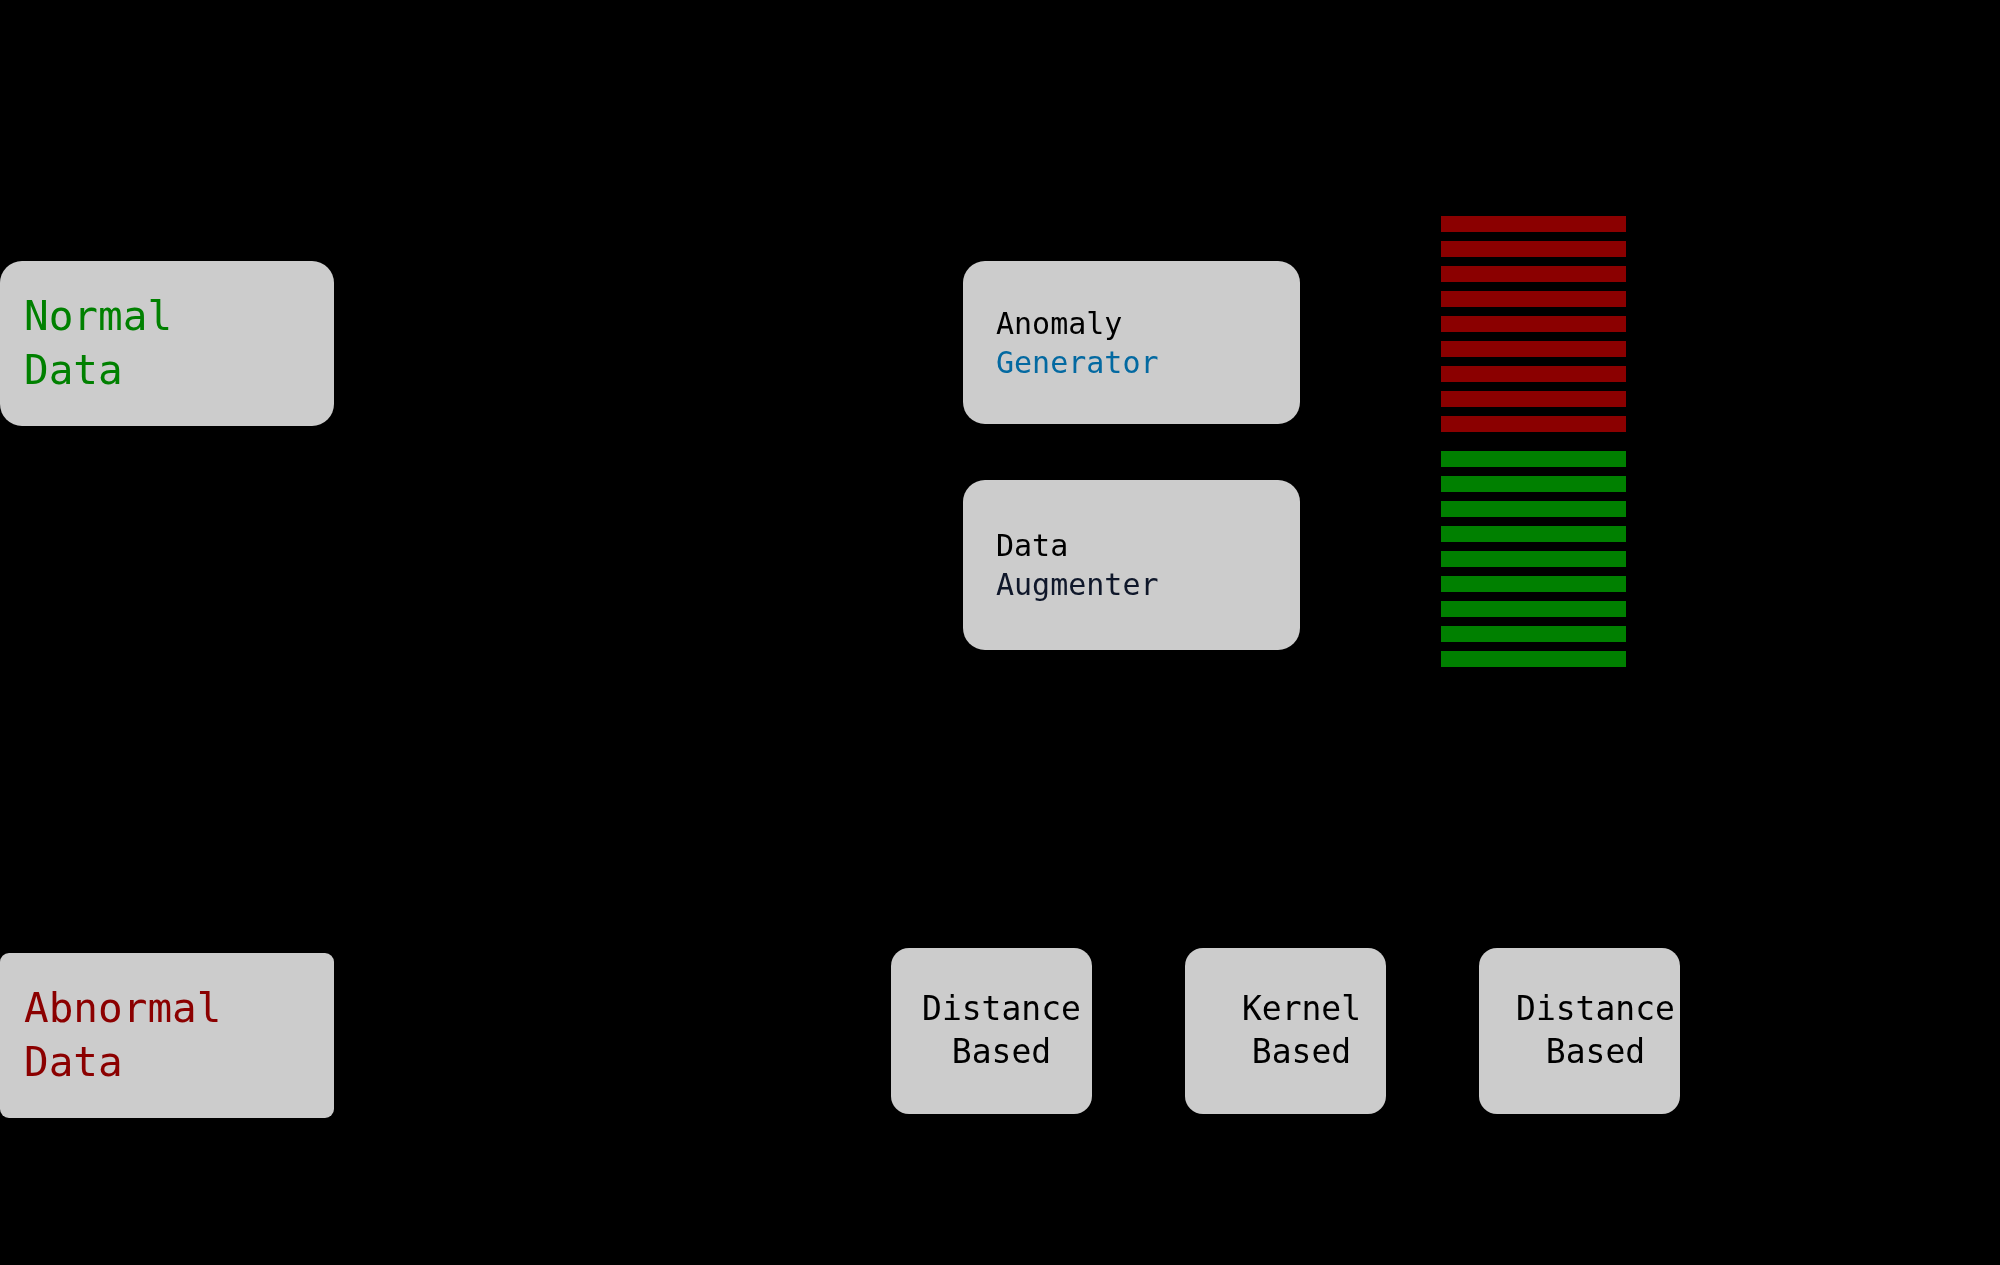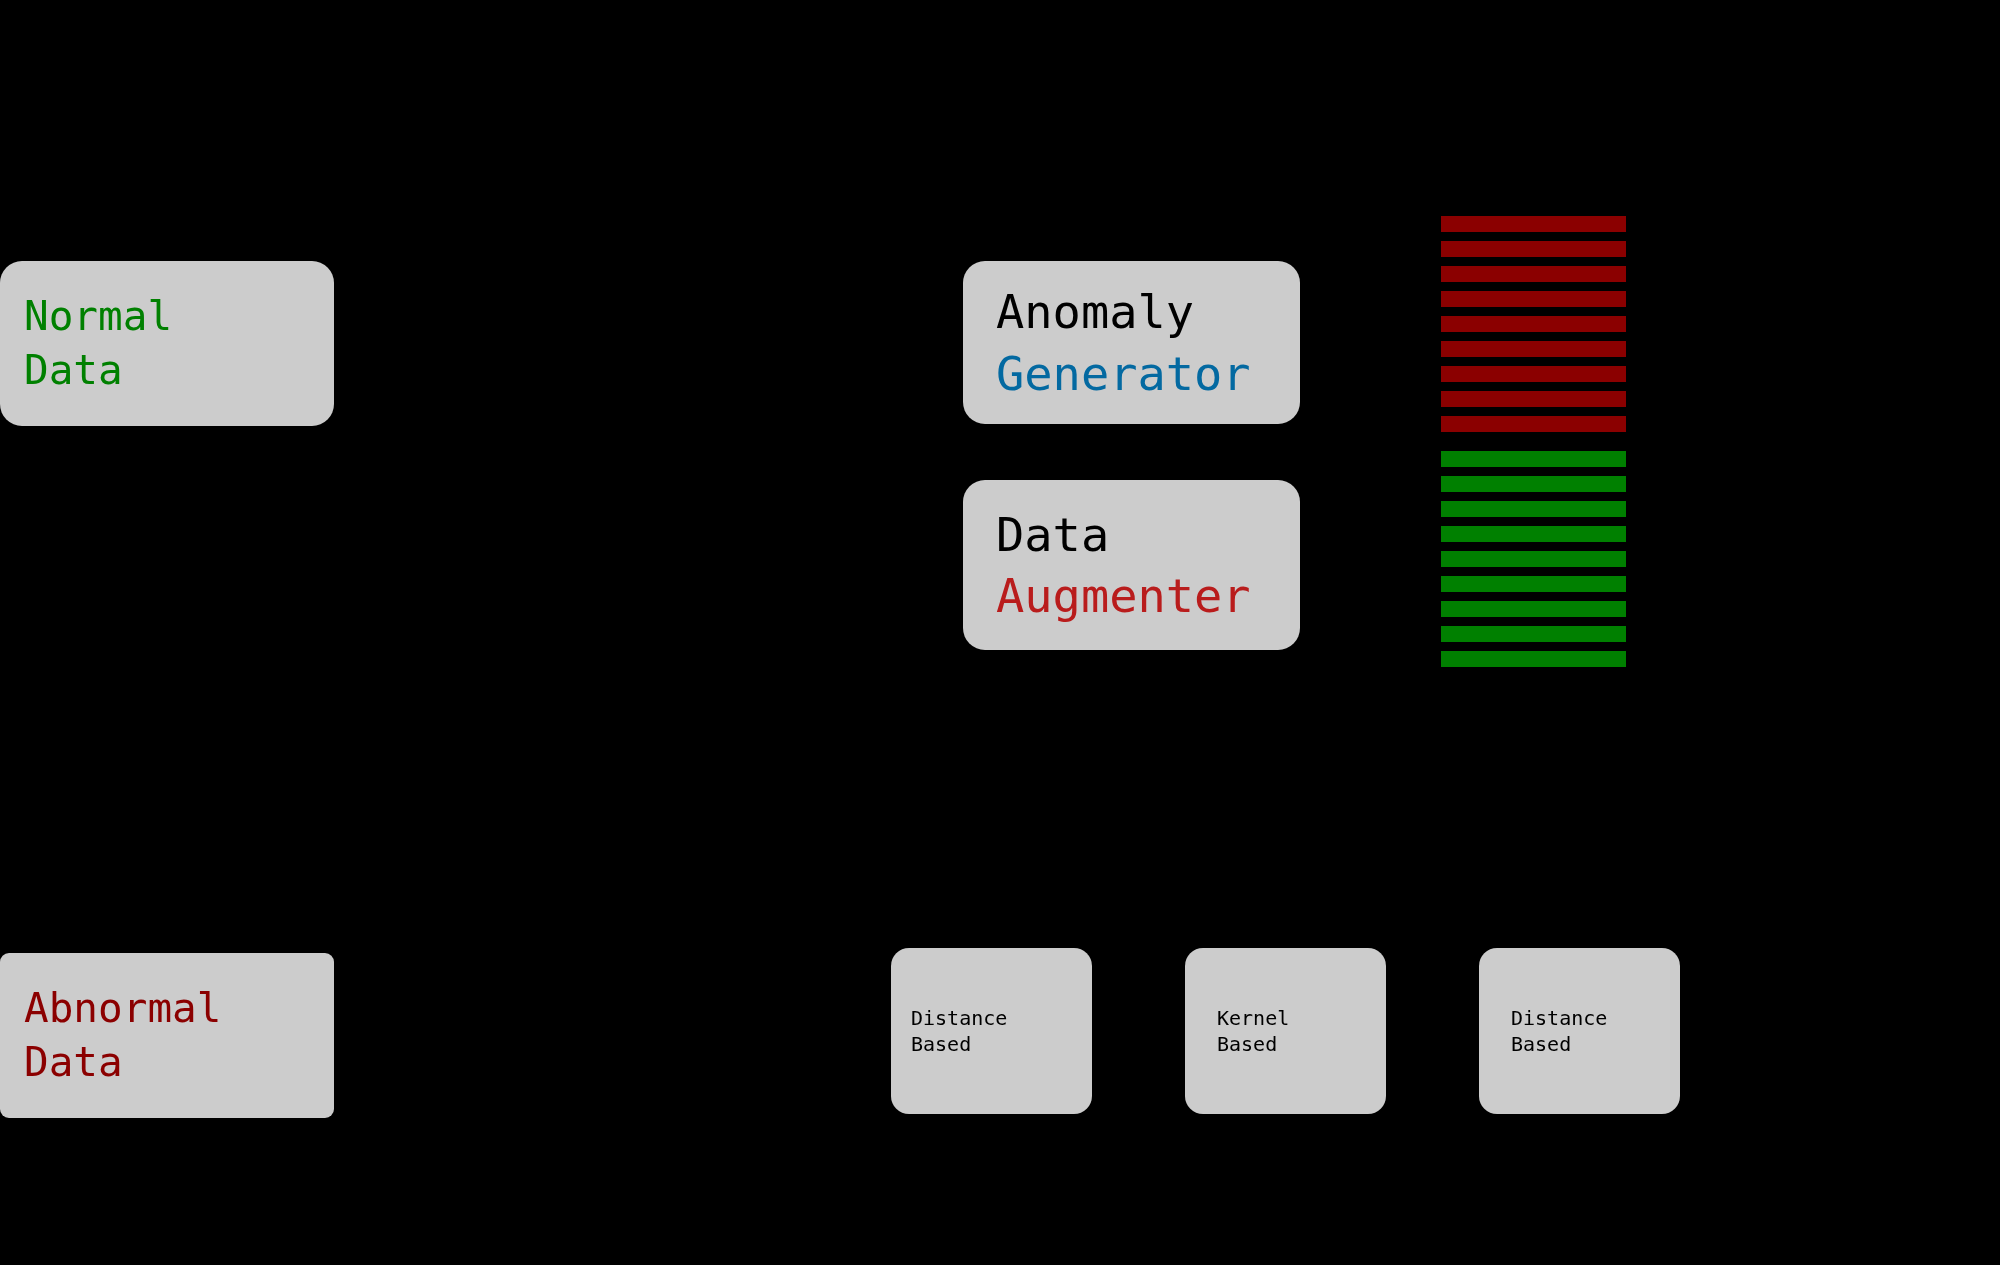--- a/index.html
+++ b/index.html
@@ -61,34 +61,34 @@
     padding-left: 33px;
   }
   #node-data-augmenter {
     left: 963px;
     top: 480px;
     width: 337px;
     height: 170px;
     padding-left: 33px;
   }
   #node-anomaly-generator .line,
-  #node-data-augmenter .line { font-size: 47px; }
+  #node-data-augmenter .line { font-size: 30px; }
 
   
   .method-node {
     top: 948px;
     width: 201px;
     height: 166px;
     padding-left: 20px;
     border-radius: 18px;
   }
   #node-distance-based { left: 891px; }
   #node-kernel-based   { left: 1185px; padding-left: 32px; }
   #node-neurone-based  { left: 1479px; padding-left: 32px; }
-  .method-node .line { font-size: 20px; }
+  .method-node .line { font-size: 33px; text-align: center; }
 
   
   #stripes-block {
     position: absolute;
     left: 1441px;
     top: 216px;
     width: 185px;
     height: 480px;
   }
   .stripe {
@@ -113,21 +113,21 @@
     <span class="line" style="color: rgb(139, 0, 0);">Data</span>
   </div>
 
   <div class="node" id="node-anomaly-generator">
     <span class="line" style="color: rgb(0, 0, 0);">Anomaly</span>
     <span class="line" style="color: #0369a1;">Generator</span>
   </div>
 
   <div class="node" id="node-data-augmenter">
     <span class="line" style="color: rgb(0, 0, 0);">Data</span>
-    <span class="line" style="color: #b91c1c;">Augmenter</span>
+    <span class="line" style="color: #0f172a;">Augmenter</span>
   </div>
 
   <div id="stripes-block">
       <div class="stripe" style="top: 0px; height: 16px; background: rgb(139, 0, 0);"></div>
       <div class="stripe" style="top: 25px; height: 16px; background: rgb(139, 0, 0);"></div>
       <div class="stripe" style="top: 50px; height: 16px; background: rgb(139, 0, 0);"></div>
       <div class="stripe" style="top: 75px; height: 16px; background: rgb(139, 0, 0);"></div>
       <div class="stripe" style="top: 100px; height: 16px; background: rgb(139, 0, 0);"></div>
       <div class="stripe" style="top: 125px; height: 16px; background: rgb(139, 0, 0);"></div>
       <div class="stripe" style="top: 150px; height: 16px; background: rgb(139, 0, 0);"></div>

